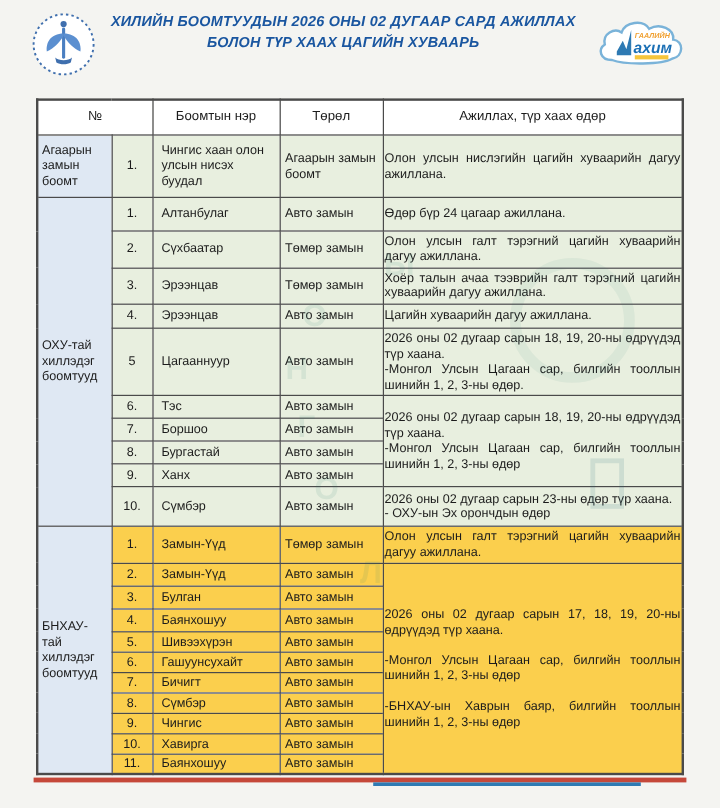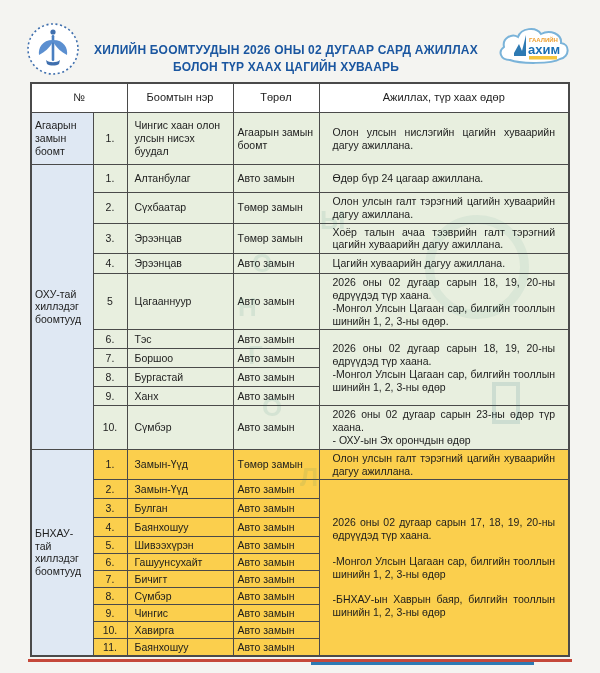--- a/index.html
+++ b/index.html
@@ -6,21 +6,21 @@
   body{
     width:600px;height:673px;
     background:#f4f4f1;
     font-family:"Liberation Sans",sans-serif;
     position:relative;overflow:hidden;
     color:#222;
   }
   .page{padding-top:10px;}
 
   
-  .hdr{display:flex;align-items:flex-end;margin:0 26px 6px 26px;height:66px;}
+  .hdr{display:flex;align-items:flex-start;margin:0 26px 6px 26px;height:66px;font-style:italic;}
   .emblem{width:54px;height:54px;flex:0 0 54px;}
   .title{
     flex:1;text-align:center;font-weight:bold;
     color:#1a56a0;font-size:12px;line-height:1.4;
     padding:0 4px;letter-spacing:.2px;
   }
   .cloudlogo{width:82px;height:56px;flex:0 0 82px;}
 
   
   table{
@@ -29,21 +29,21 @@
     position:relative;z-index:1;
   }
   td,th{border:1px solid #4a4a4a;padding:1px 4px;vertical-align:middle;overflow:hidden;}
   table{border:2px solid #4a4a4a;}
   th{background:#ffffff;font-weight:normal;text-align:center;font-size:11px;height:26px;}
   .grp{background:#dfe8f3;text-align:left;padding:2px 3px;font-size:10.5px;}
   .num{text-align:center;}
   .g{background:#e8efdf;}
   .y{background:#fbcf4d;}
   .name{padding-left:7px;}
-  .sched{text-align:justify;white-space:pre-line;padding:2px 13px;}
+  .sched{text-align:justify;white-space:pre-line;padding:2px 1px;}
   tr.h26{height:26px}tr.h52{height:52px}tr.h28{height:28px}tr.h29{height:29px}
   tr.h27{height:27px}tr.h20{height:20px}tr.h56{height:56px}tr.h19{height:19px}
   tr.h33{height:33px}tr.h30{height:30px}tr.h17{height:17px}
 
   
   .wm{position:absolute;z-index:6;pointer-events:none;color:rgba(42,125,110,.10);
       font-size:26px;font-weight:bold;}
   .wm-ring{position:absolute;z-index:6;pointer-events:none;border:9px solid rgba(42,125,110,.07);
       border-radius:50%;width:86px;height:86px;}
   .wm-stamp{position:absolute;z-index:6;pointer-events:none;border:4px solid rgba(45,110,130,.14);

